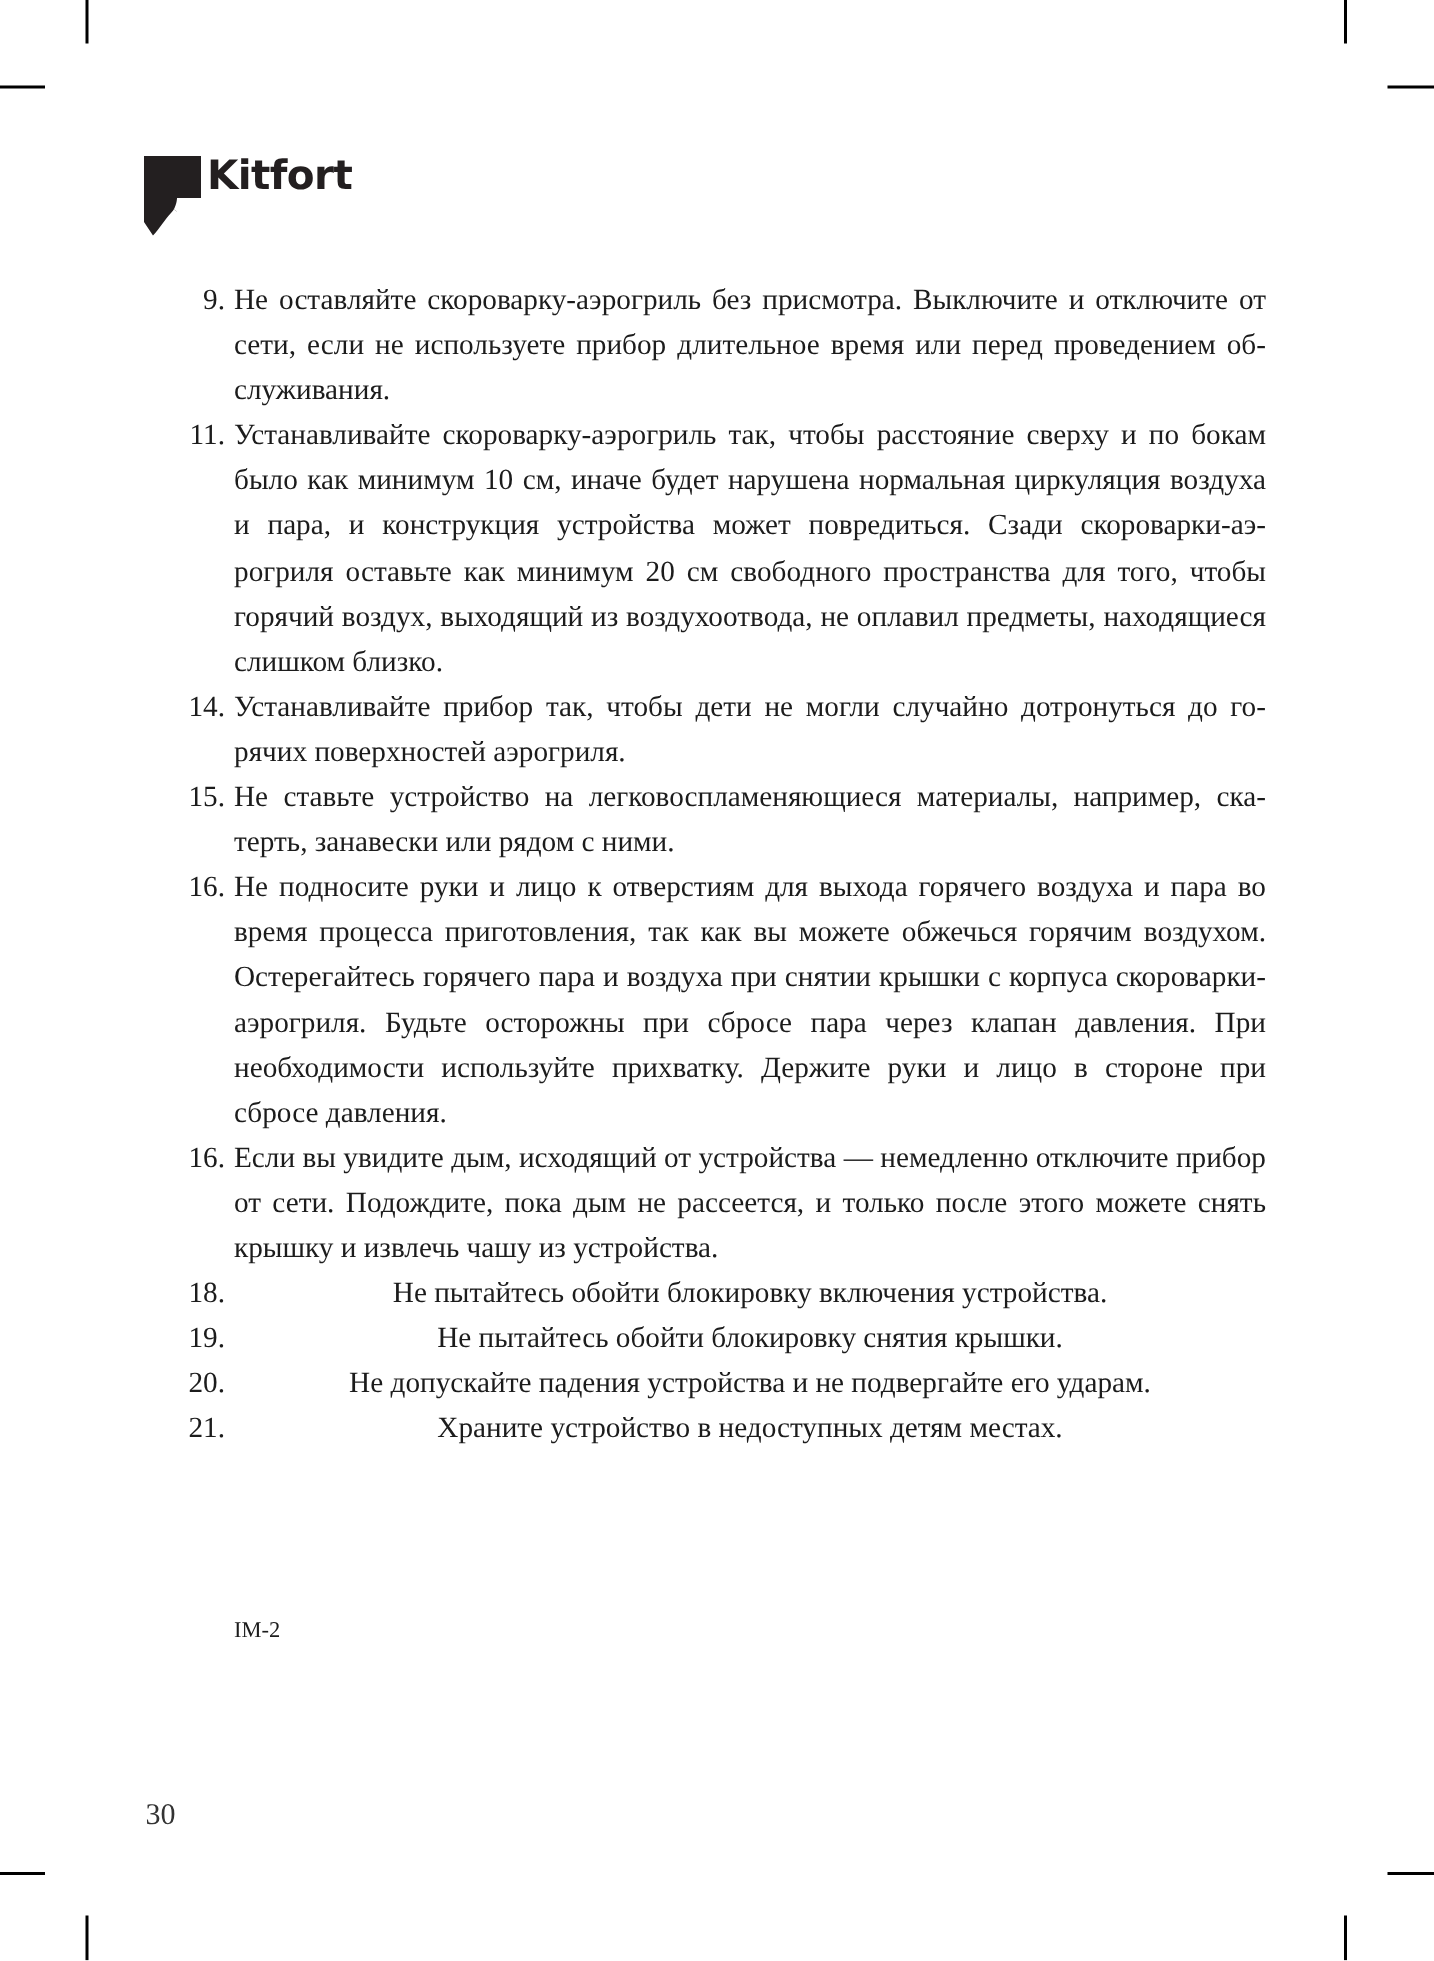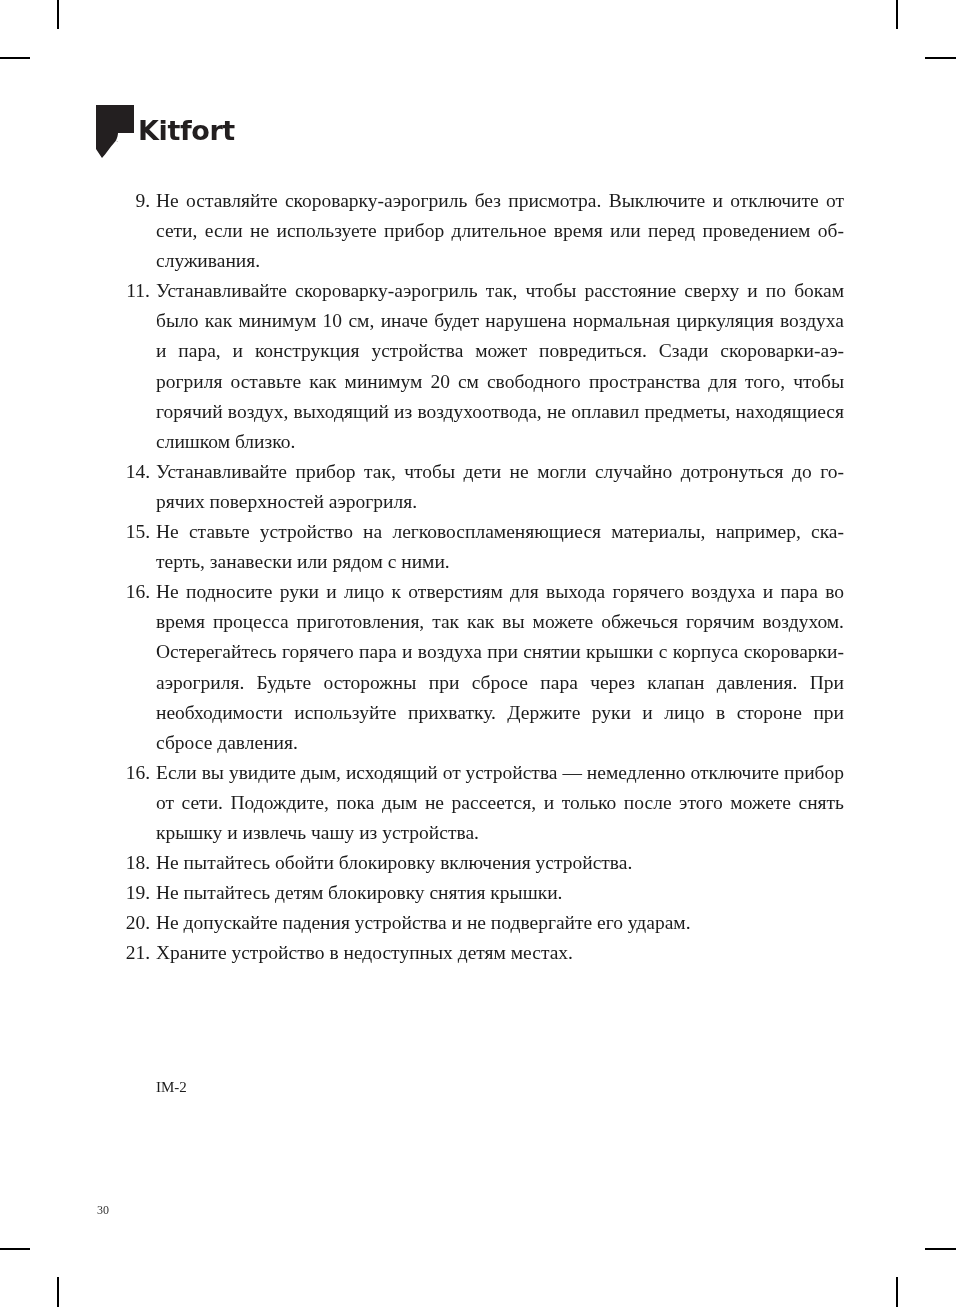--- a/index.html
+++ b/index.html
@@ -36,21 +36,21 @@
   .crop-bl-h { left: 0px;   top: 1248px;  width: 30px;  }
   .crop-br-v { left: 896px; top: 1277px;  height: 30px; }
   .crop-br-h { left: 925px; top: 1248px;  width: 31px;  }
 
   
   #logo {
     position: absolute;
     left: 96px;
     top: 104px;
     display: flex;
-    align-items: center;
+    align-items: flex-start;
     height: 58px;
   }
   #logo-mark {
     display: block;
     width: 40px;
     height: 56px;
   }
   #logo-word {
     font-family: "DejaVu Sans", "Liberation Sans", sans-serif;
     font-weight: bold;
@@ -85,35 +85,35 @@
   }
   .item-body {
     flex: 1 1 auto;
     padding-left: 6px;
     font-size: 19.5px;
     line-height: 30.1px;
     text-align: justify;
     text-justify: inter-word;
     hyphens: manual;
   }
-  .item-body.nojust { text-align: left; }
+  .item-body.nojust { text-align: center; }
 
   
   #im-code {
     position: absolute;
     left: 156px;
     top: 1072px;
     font-size: 15px;
     line-height: 30px;
   }
   #page-number {
     position: absolute;
     left: 97px;
     top: 1199px;
-    font-size: 12px;
+    font-size: 20px;
     line-height: 22px;
     color: #333333;
   }
 </style>
 </head>
 <body>
 
 <div id="page">
 
   <div class="crop-v crop-tl-v"></div>
@@ -170,21 +170,21 @@
       <div class="item-body">Если вы увидите дым, исходящий от устройства — немедленно отключите при­бор от сети. Подождите, пока дым не рассеется, и только после этого можете снять крышку и извлечь чашу из устройства.</div>
     </div>
 
     <div class="item">
       <div class="item-num">18.</div>
       <div class="item-body nojust">Не пытайтесь обойти блокировку включения устройства.</div>
     </div>
 
     <div class="item">
       <div class="item-num">19.</div>
-      <div class="item-body nojust">Не пытайтесь детям блокировку снятия крышки.</div>
+      <div class="item-body nojust">Не пытайтесь обойти блокировку снятия крышки.</div>
     </div>
 
     <div class="item">
       <div class="item-num">20.</div>
       <div class="item-body nojust">Не допускайте падения устройства и не подвергайте его ударам.</div>
     </div>
 
     <div class="item">
       <div class="item-num">21.</div>
       <div class="item-body nojust">Храните устройство в недоступных детям местах.</div>

